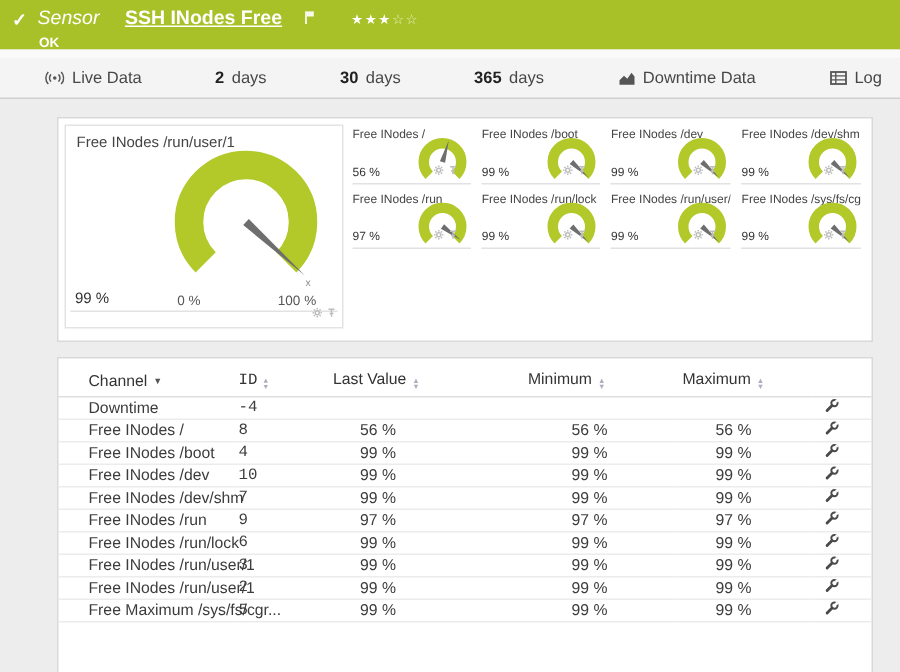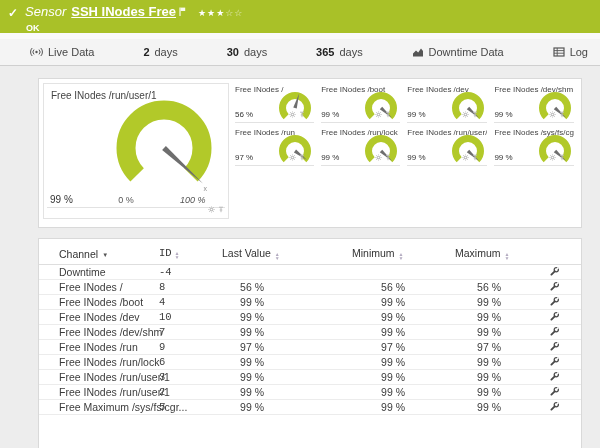--- a/index.html
+++ b/index.html
@@ -6,21 +6,21 @@
   html,body { margin:0; padding:0; }
   body {
     width:600px; height:448px; overflow:hidden; position:relative;
     font-family:"Liberation Sans", sans-serif; background:#ededed;
   }
   
   .topbar { position:absolute; left:0; top:0; width:600px; height:33px;
     background:var(--green,#a9c128); color:#fff; display:flex; align-items:flex-start;
     padding:5px 0 0 8px; }
   .chk { font-size:12px; font-weight:bold; margin:1px 7px 0 0; }
-  .line1 { font-size:13px; line-height:14px; display:flex; align-items:baseline; }
+  .line1 { font-size:13px; line-height:14px; display:flex; align-items:baseline;gap:12px; }
   .kind { font-style:italic; margin-right:5px; font-weight:normal; }
   .sname { font-weight:bold;text-decoration:underline; }
   .flagwrap { margin:-4px 0 0 3px; }
   .stars { margin-left:12px; font-size:9px; letter-spacing:1px; cursor:pointer; }
   .stars .empty { opacity:.7; }
   .status { font-size:9px; font-weight:bold; margin:3px 0 0 1px; }
   
   .gap { position:absolute; top:33px; left:0; width:600px; height:6px; background:#fafafa; }
   .tabbar { position:absolute; top:39px; left:0; width:600px; height:27px;
     background:#f4f4f4; border-bottom:1px solid #cfcfcf; display:flex;
@@ -34,21 +34,21 @@
   .content { position:absolute; top:66px; left:0; width:600px; height:382px; padding:12px 18px 0; }
   .panel { background:#fff; border:1px solid #d9d9d9;margin-left:20px; }
   .overview-panel { position:relative; height:150px; margin-bottom:10px; }
   
   .big-tile { position:absolute; left:4px; top:4px; width:186px; height:136px;
     border:1px solid #e3e3e3; background:#fff; }
   .big-title { font-size:10px; color:#444; padding:6px 0 0 7px; white-space:nowrap; }
   .big-gauge { position:absolute; left:64px; top:12px; }
   .big-val { position:absolute; left:6px; bottom:13px; font-size:10px; color:#333; }
   .scale0 { position:absolute; left:67px; bottom:13px; width:30px; text-align:center; font-size:9px; color:#555; }
-  .scale100 { position:absolute; left:136px; bottom:13px; width:36px; text-align:left; font-size:9px; color:#555;font-style:italic; }
+  .scale100 { position:absolute; left:136px; bottom:13px; width:36px; text-align:center; font-size:9px; color:#555; }
   .tile-rule { position:absolute; left:3px; right:3px; bottom:10px; height:1px; background:#e2e2e2; }
   .tile-icons { position:absolute; right:4px; bottom:1px; display:flex; gap:3px; align-items:center; cursor:pointer; }
   
   .tiles { position:absolute; left:196px; top:6px; right:7px; display:grid;
     grid-template-columns:repeat(4,1fr); grid-auto-rows:42px; gap:1px 7px; }
   .tile { position:relative; overflow:visible; }
   .tile-title { font-size:8px; color:#444; white-space:nowrap; overflow:hidden; max-width:100%; }
   .tile-gauge { position:absolute; right:1px; top:7px; line-height:0; }
   .tile-val { position:absolute; left:0; bottom:8px; font-size:8px; color:#333; }
   .tile .tile-rule { left:0; right:0; bottom:4px; }

